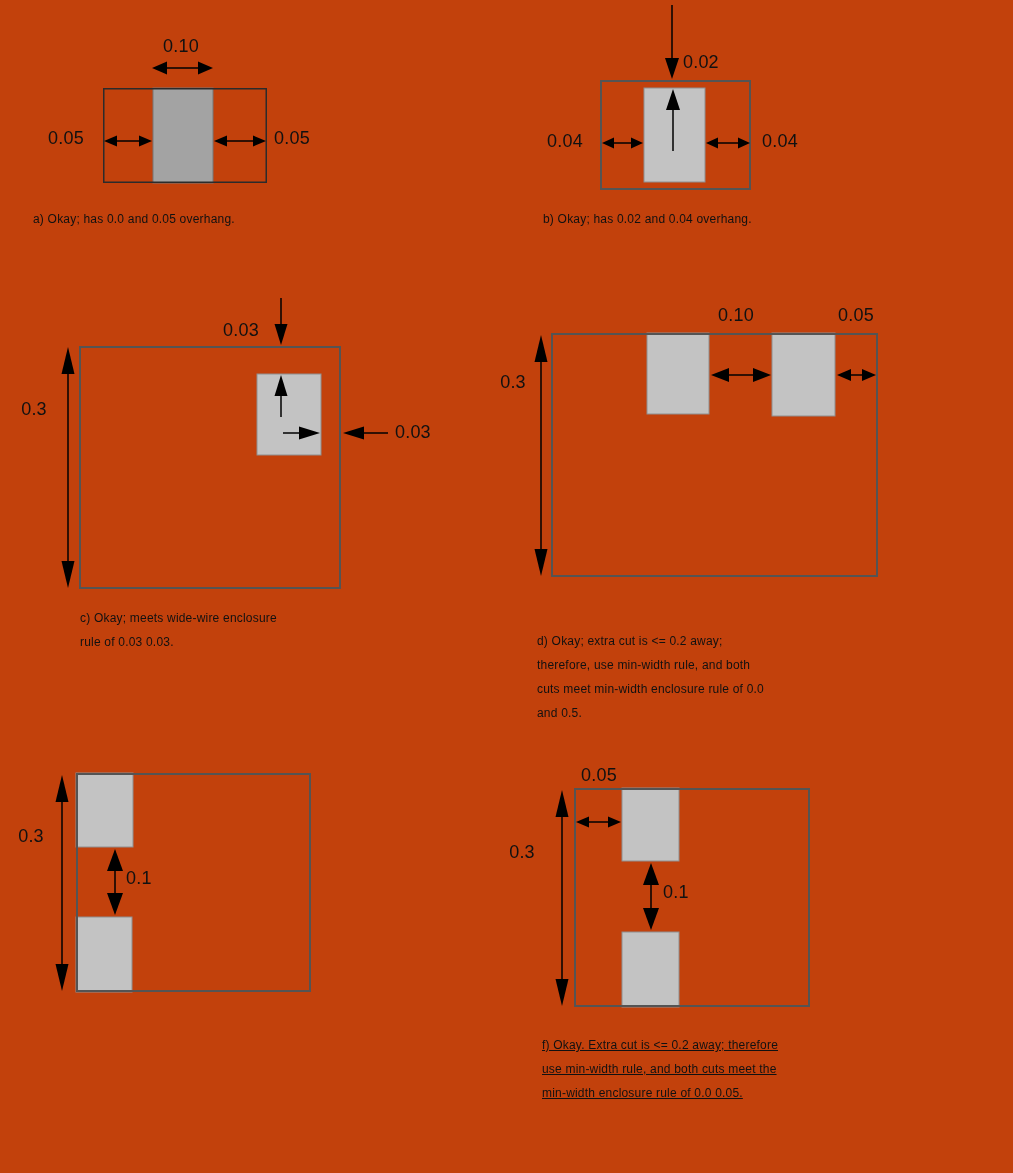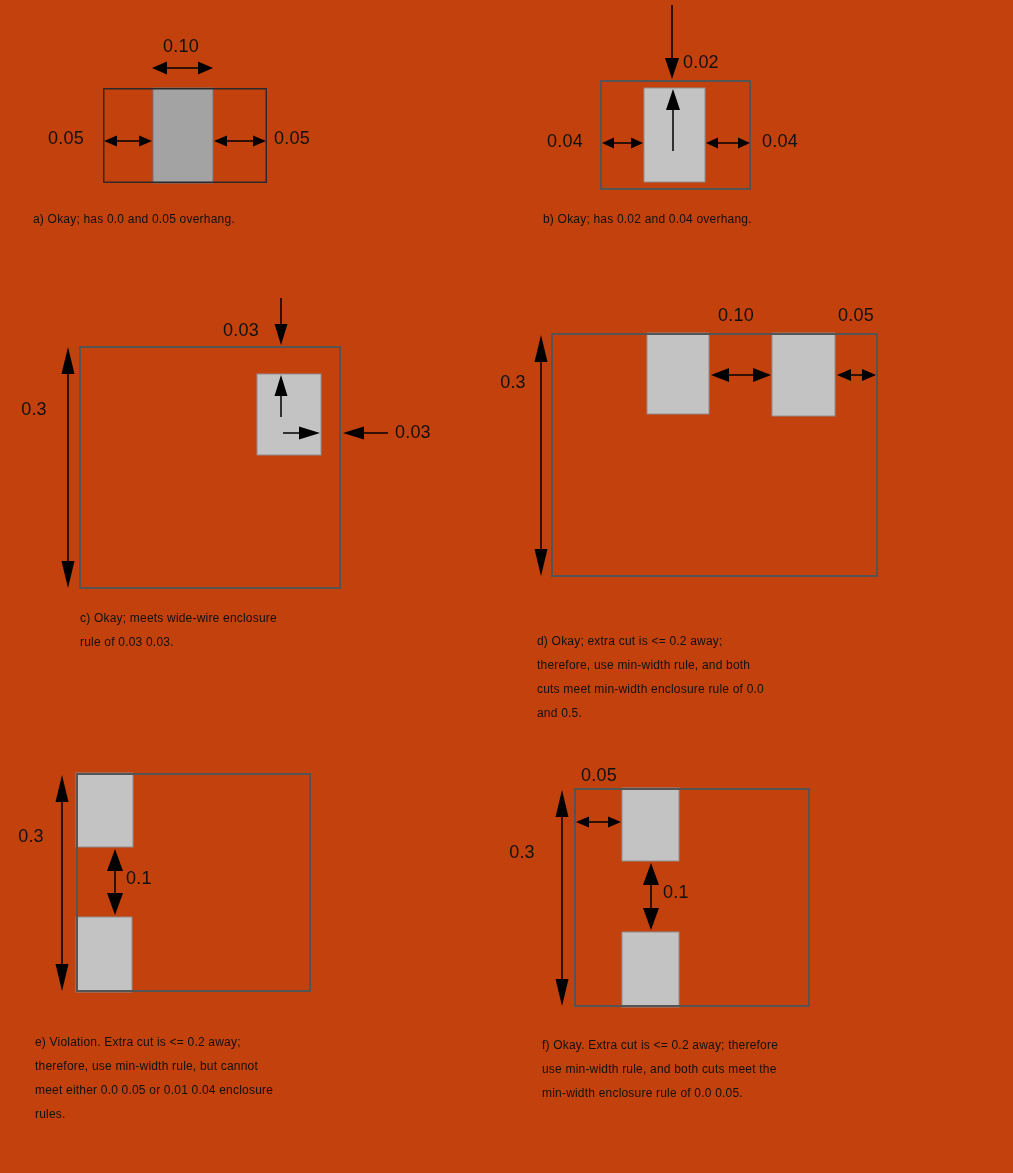--- a/index.html
+++ b/index.html
@@ -198,21 +198,17 @@
   <span class="dim" style="left:663px;top:883px;">0.1</span>
 
   <div class="caption" style="left:33px;top:207px;">a) Okay; has 0.0 and 0.05 overhang.</div>
   <div class="caption" style="left:543px;top:207px;">b) Okay; has 0.02 and 0.04 overhang.</div>
   <div class="caption" style="left:33px;top:606px;margin-left:47px;">c) Okay; meets wide-wire enclosure
 rule of 0.03 0.03.</div>
   <div class="caption" style="left:537px;top:597px;margin-top:32px;">d) Okay; extra cut is &lt;= 0.2 away;
 therefore, use min-width rule, and both
 cuts meet min-width enclosure rule of 0.0
 and 0.5.</div>
-  <div class="caption" style="left:35px;top:1030px;">e) Violation. Extra cut is &lt;= 0.2 away;
-therefore, use min-width rule, but cannot
-meet either 0.0 0.05 or 0.01 0.04 enclosure
-rules.</div>
-  <div class="caption" style="left:542px;top:1033px;">f) Okay. Extra cut is &lt;= 0.2 away; therefore
+  <div class="caption" style="left:542px;top:1033px;text-decoration:underline;">f) Okay. Extra cut is &lt;= 0.2 away; therefore
 use min-width rule, and both cuts meet the
 min-width enclosure rule of 0.0 0.05.</div>
 
 </div>
 
 </body></html>

